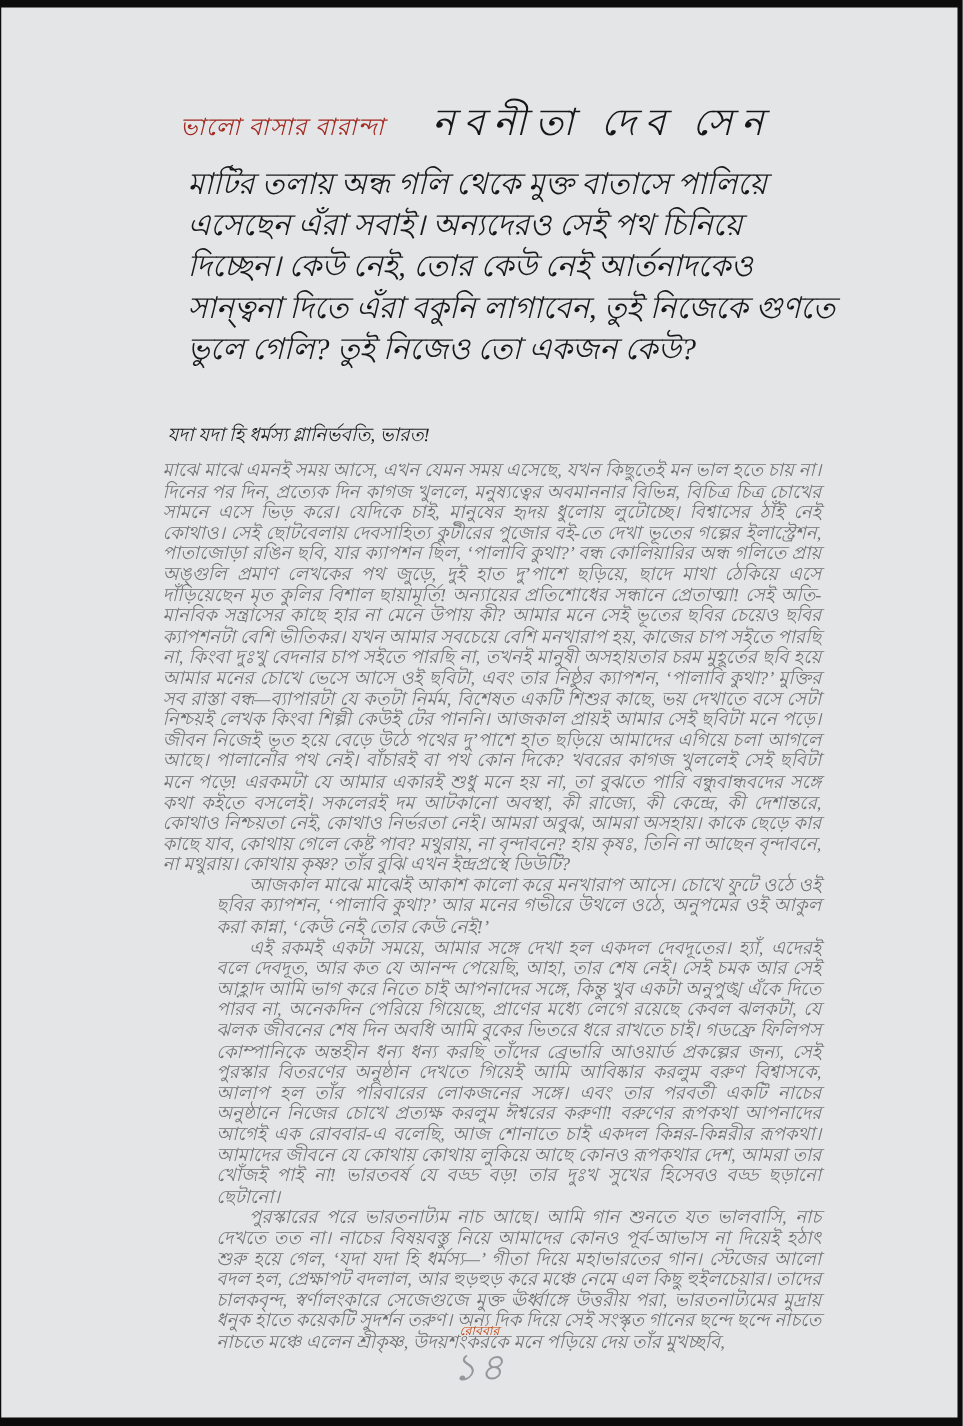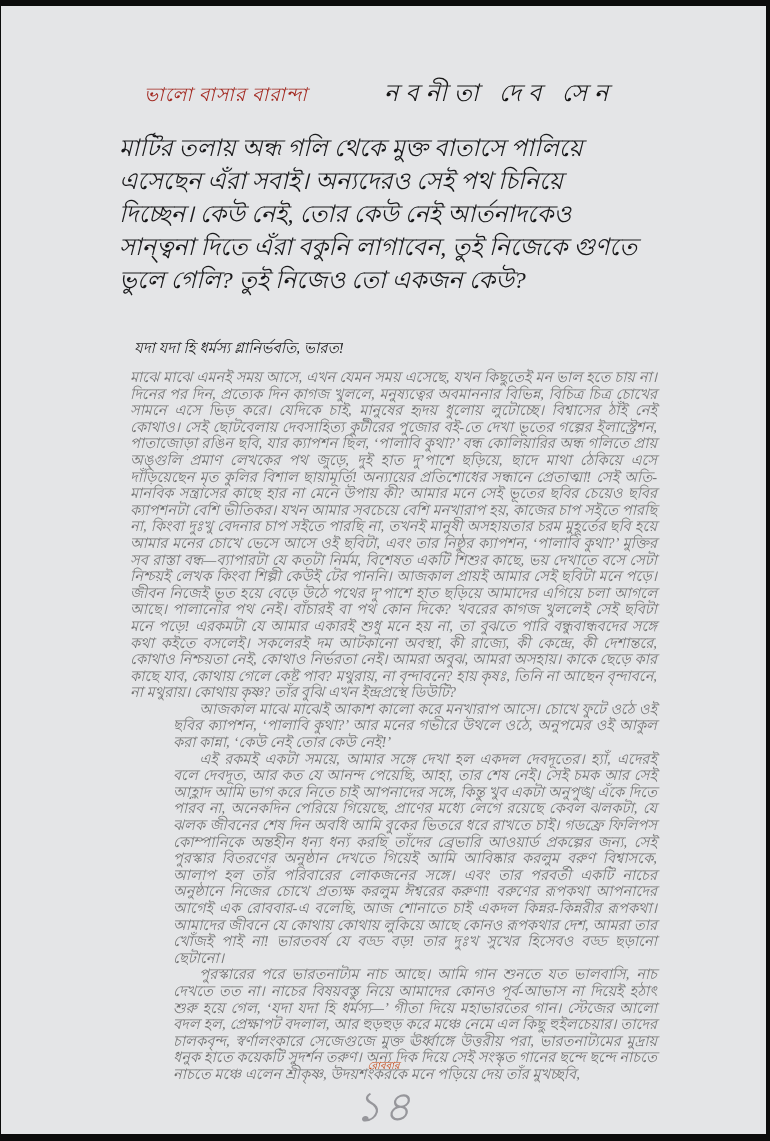--- a/index.html
+++ b/index.html
@@ -35,27 +35,26 @@
     white-space: nowrap;
   }
   .section-title {
     color: #a32a22;
     font-size: 19px;
     letter-spacing: 1px;
     margin-right: 38px;
   }
   .author-name {
     color: #161616;
-    font-size: 24px;
+    font-size: 30px;
     letter-spacing: 7px;
-    margin-left: 38px;
   }
   .lede {
     position: absolute;
-    left: 118px;
+    left: 149px;
     top: 126px;
     width: 522px;
     font-size: 24px;
     line-height: 33px;
     color: #19191b;
     text-align: left;
   }
   .epigraph {
     position: absolute;
     left: 133px;
@@ -87,24 +86,24 @@
     right: 0;
     top: 1052px;
     text-align: center;
   }
   .magazine-name {
     font-size: 10px;
     color: #c2410c;
     line-height: 16px;
   }
   .page-number {
-    font-size: 42px;
+    font-size: 30px;
     color: #96969b;
     line-height: 34px;
-    margin-top: 16px;
+    margin-top: 4px;
     letter-spacing: 2px;
   }
 </style>
 </head>
 <body>
 
 <div class="page">
 
   <div class="header">
     <span class="section-title">ভালো বাসার বারান্দা</span>

